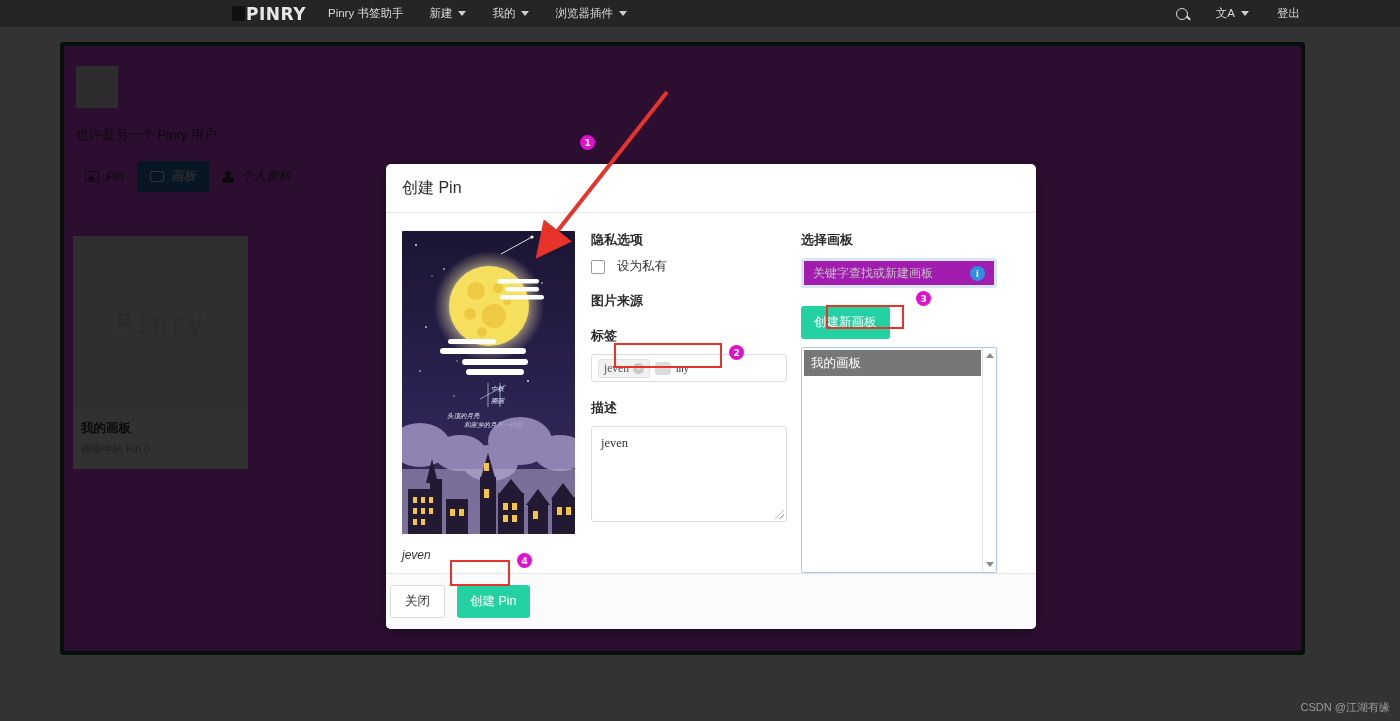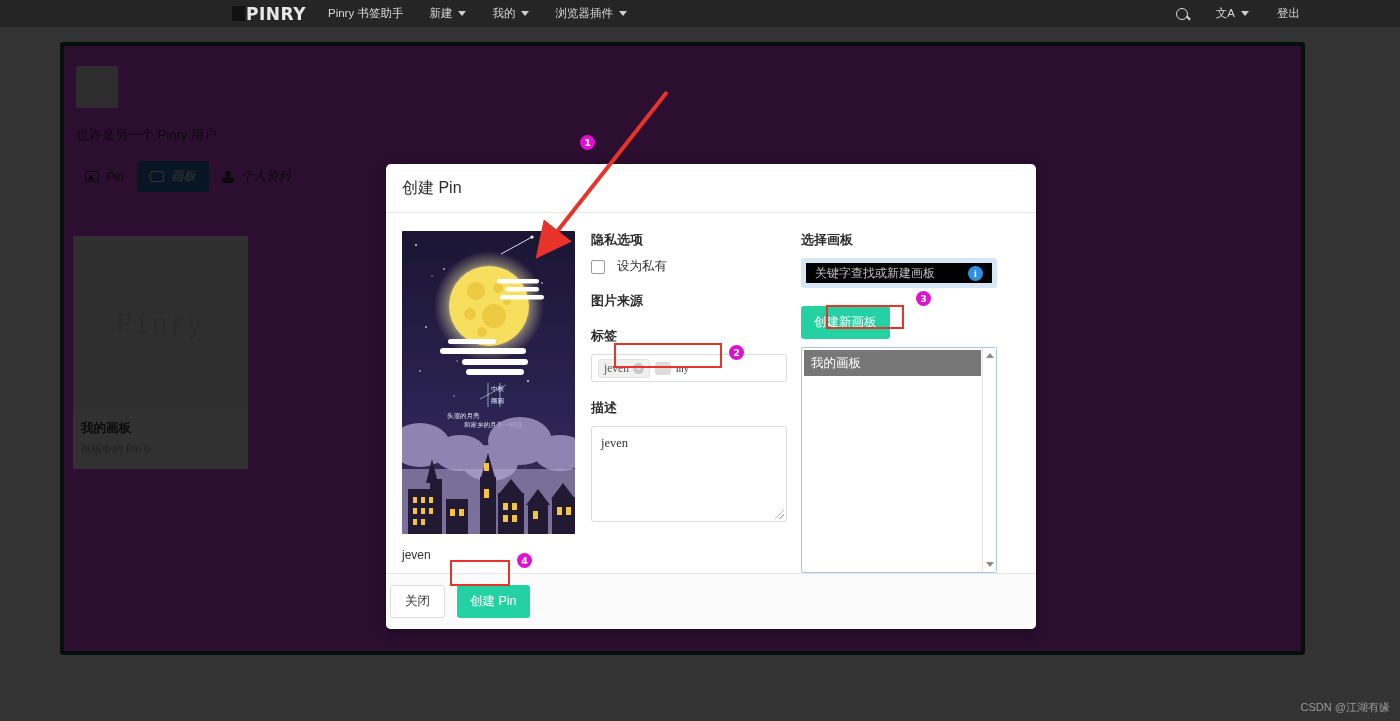--- a/index.html
+++ b/index.html
@@ -104,35 +104,35 @@
   }
   .modal-title { font-size: 16px; color: #2d2d2d; }
   .modal-body { flex: 1; display: flex; padding: 18px 16px 0 16px; gap: 14px; }
   .modal-foot {
     height: 56px; border-top: 1px solid #e6e6e6; background: #fbfbfb;
     display: flex; align-items: center; padding: 0 4px; gap: 12px;
     border-radius: 0 0 5px 5px;
   }
 
   
-  .col-img { width: 175px; flex: 0 0 175px; }
+  .col-img { width: 175px; flex: 0 0 175px; font-style: italic; }
   .pin-preview { width: 173px; height: 303px; position: relative; overflow: hidden; border-radius: 1px; }
   .img-caption { font-size: 12px; color: #333; margin-top: 14px; }
 
   
   .col-form { width: 196px; flex: 0 0 196px; font-family: Liberation Serif, serif; }
   .col-board { width: 196px; flex: 0 0 196px; }
   .fld-label { font-size: 13px; font-weight: bold; color: #2d2d2d; margin-bottom: 9px; }
   .fld-label.sp { margin-top: 17px; }
   .chk-row { display: flex; align-items: center; gap: 12px; }
   .chk-box { width: 14px; height: 14px; border: 1px solid #9a9a9a; border-radius: 2px; background: #fff; }
   .chk-txt { font-size: 12.5px; color: #333; }
   .inp {
-    width: 100%; height: 30px; border: 5px solid #a3a3a3; border-radius: 3px;
-    background: #000000; font-size: 12px; color: #c2c2c2; padding: 0 9px;
+    width: 100%; height: 30px; border: 3px solid #a3a3a3; border-radius: 3px;
+    background: #a21caf; font-size: 12px; color: #c2c2c2; padding: 0 9px;
     display: flex; align-items: center;
   }
   .inp.board-search { border-color: #d7e6f5; }
   .info-dot {
     margin-left: auto; width: 15px; height: 15px; border-radius: 50%;
     background: #2f8fe0; color: #fff; font-size: 10px; font-weight: bold;
     display: flex; align-items: center; justify-content: center;
     font-family: "Liberation Serif", serif;
   }
   .tags-wrap { position: relative; }

